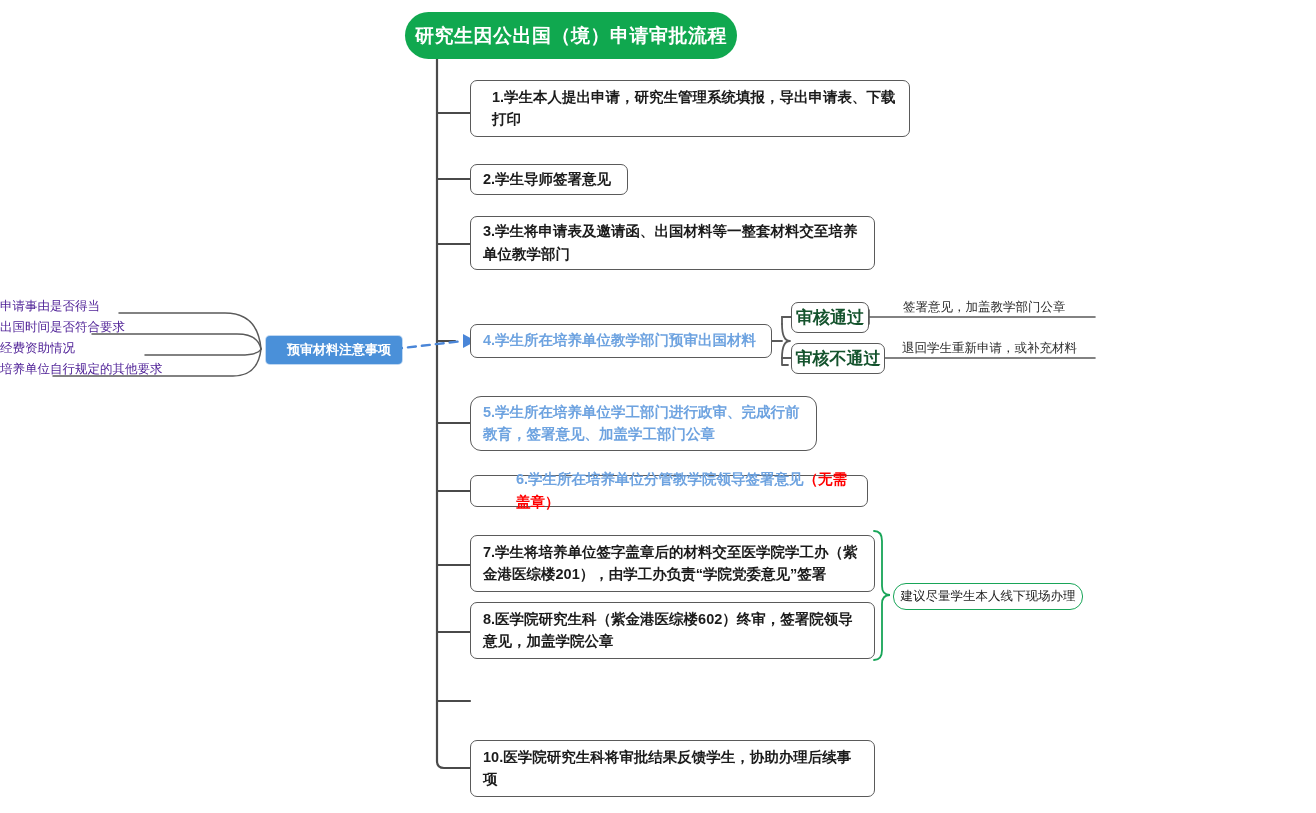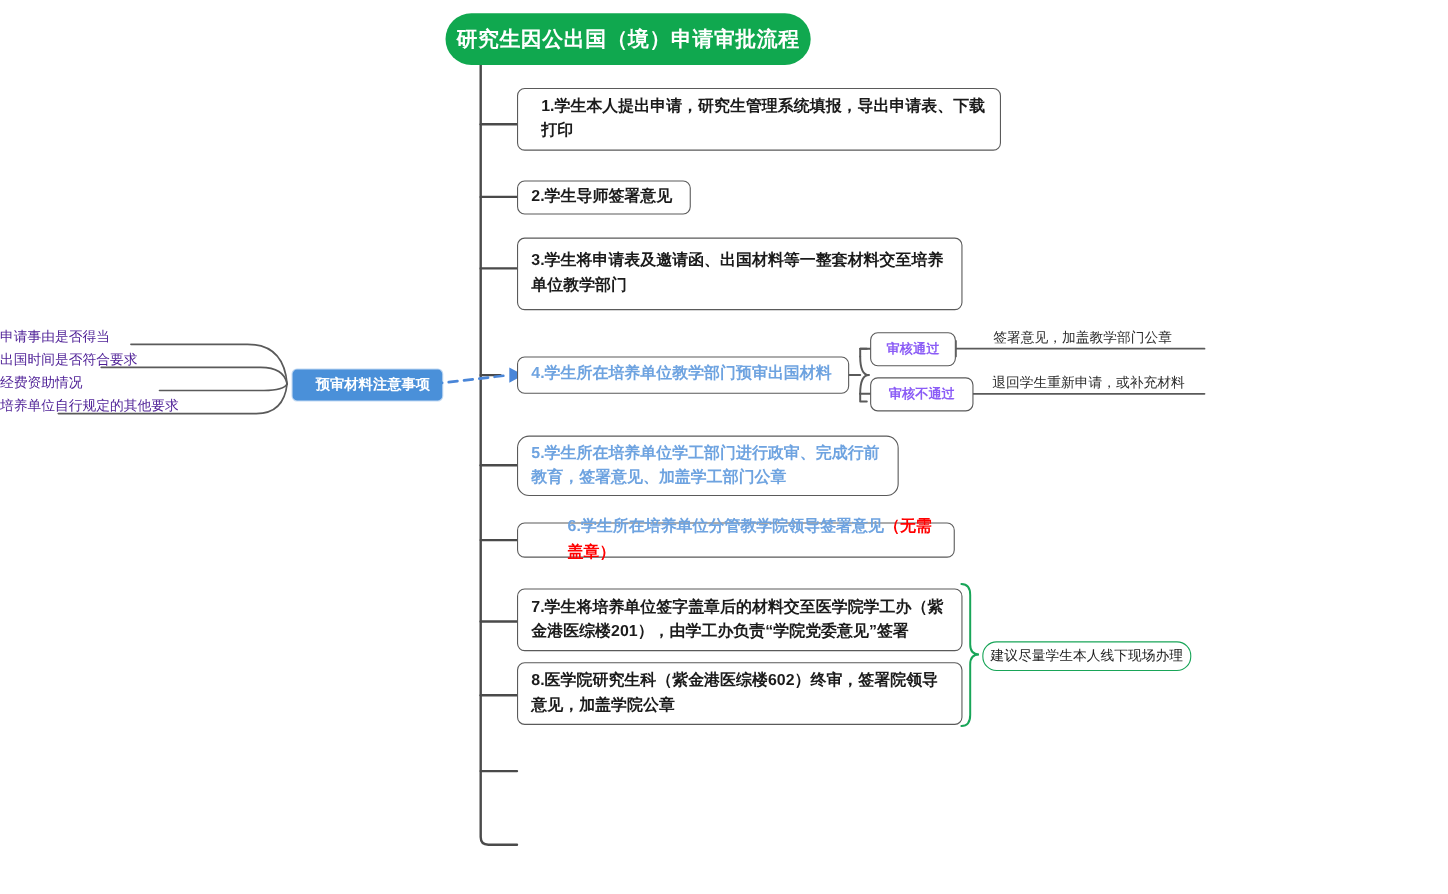--- a/index.html
+++ b/index.html
@@ -78,23 +78,23 @@
     box-sizing: border-box;
     background: #ffffff;
     border: 1.6px solid #5a5a5a;
     border-radius: 7px;
     display: flex;
     align-items: center;
     justify-content: center;
     z-index: 4;
   }
   .branch .txt {
-    font-size: 12px;
-    font-weight: bold;
-    color: #8b5cf6;
+    font-size: 17px;
+    font-weight: bold;
+    color: #14532d;
     white-space: nowrap;
   }
 
   
   .outcome {
     position: absolute;
     font-size: 12.5px;
     color: #2b2b2b;
     white-space: nowrap;
     z-index: 4;
@@ -210,21 +210,21 @@
   </div>
 
   <div class="step" style="left:470px; top:80px; width:440px; height:57px;padding-left:21px;">
     <span class="txt">1.学生本人提出申请，研究生管理系统填报，导出申请表、下载打印</span>
   </div>
 
   <div class="step" style="left:470px; top:164px; width:158px; height:31px;">
     <span class="txt">2.学生导师签署意见</span>
   </div>
 
-  <div class="step" style="left:470px; top:216px; width:405px; height:66px;">
+  <div class="step" style="left:470px; top:216px; width:405px; height:54px;">
     <span class="txt">3.学生将申请表及邀请函、出国材料等一整套材料交至培养单位教学部门</span>
   </div>
 
   <div class="step blue" style="left:470px; top:324px; width:302px; height:34px;">
     <span class="txt">4.学生所在培养单位教学部门预审出国材料</span>
   </div>
 
   <div class="step blue" style="left:470px; top:396px; width:347px; height:55px;border-radius:11px;">
     <span class="txt">5.学生所在培养单位学工部门进行政审、完成行前教育，签署意见、加盖学工部门公章</span>
   </div>
@@ -235,20 +235,23 @@
 
   <div class="step" style="left:470px; top:535px; width:405px; height:57px;">
     <span class="txt">7.学生将培养单位签字盖章后的材料交至医学院学工办（紫金港医综楼201），由学工办负责“学院党委意见”签署</span>
   </div>
 
   <div class="step" style="left:470px; top:602px; width:405px; height:57px;">
     <span class="txt">8.医学院研究生科（紫金港医综楼602）终审，签署院领导意见，加盖学院公章</span>
   </div>
 
 
+  <div class="step" style="left:470px; top:740px; width:405px; height:57px;">
+    <span class="txt">10.医学院研究生科将审批结果反馈学生，协助办理后续事项</span>
+  </div>
 
   <div class="branch" style="left:791px; top:302px; width:78px; height:31px;">
     <span class="txt">审核通过</span>
   </div>
 
   <div class="branch" style="left:791px; top:343px; width:94px; height:31px;">
     <span class="txt">审核不通过</span>
   </div>
 
   <div class="outcome" style="left:903px; top:299px;">

